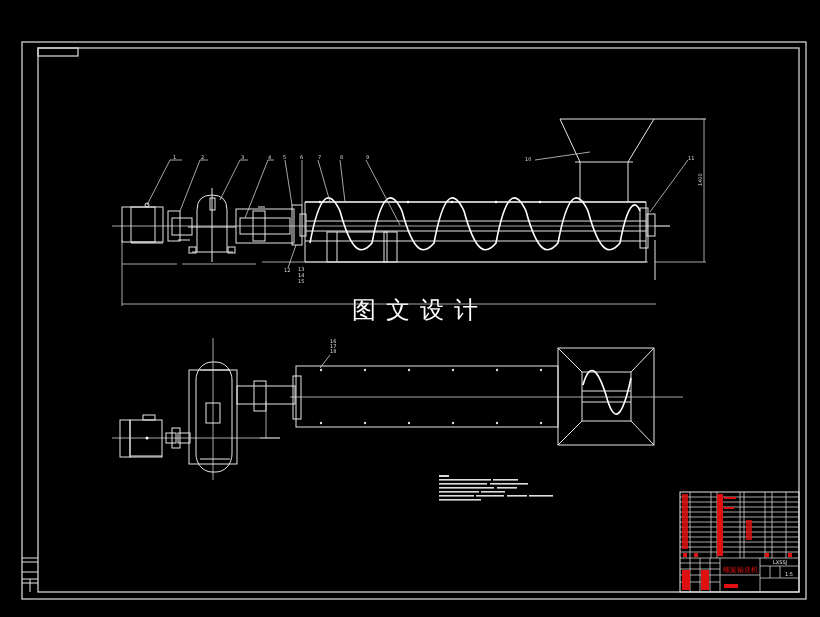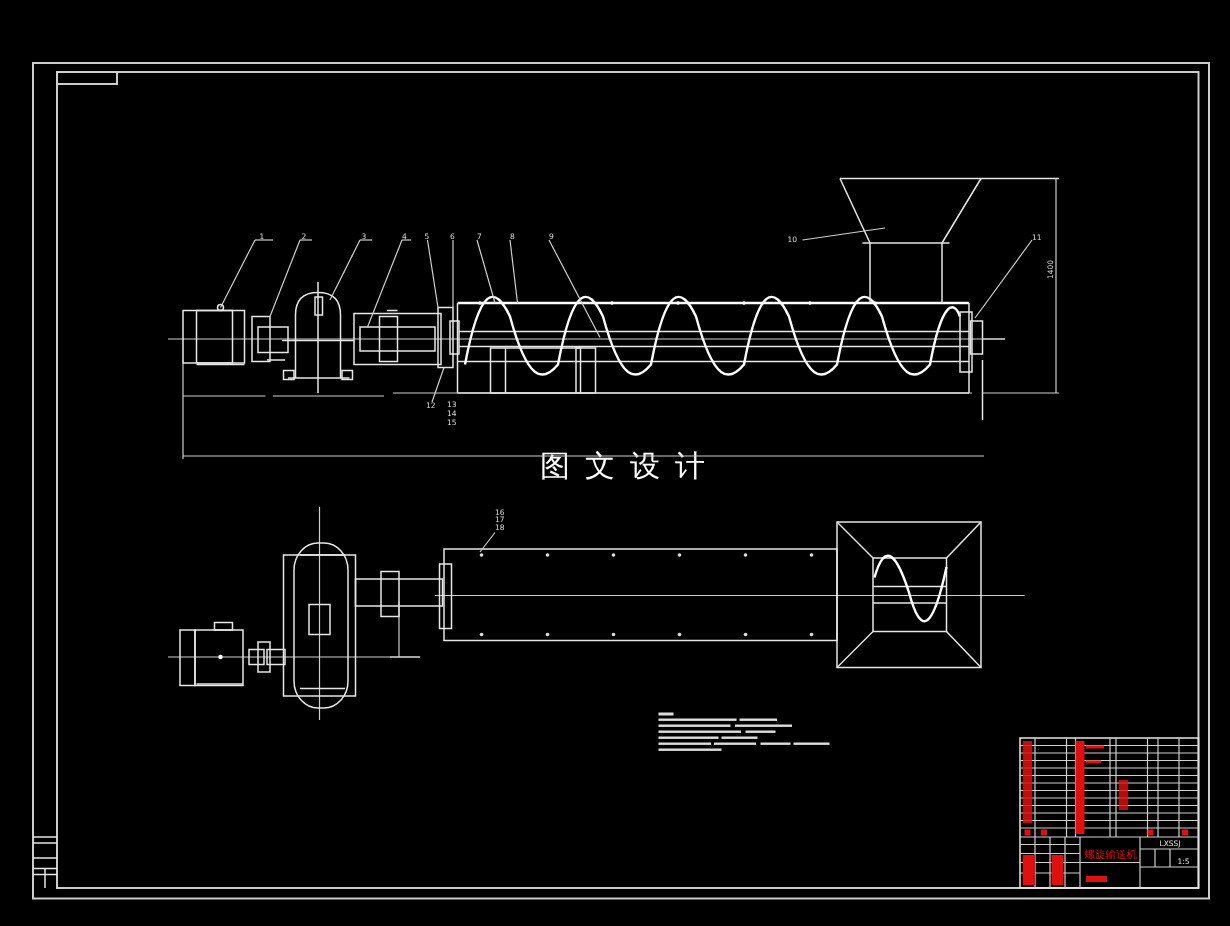--- a/index.html
+++ b/index.html
@@ -5,21 +5,21 @@
   html,body{margin:0;padding:0;background:#000;}
   body{width:820px;height:617px;overflow:hidden;position:relative;font-family:"DejaVu Sans",sans-serif;}
   svg{position:absolute;left:0;top:0;}
   .ln{stroke:#e6e6e6;fill:none;stroke-width:1;}
   .lnb{stroke:#ffffff;fill:none;stroke-width:1.6;}
   .frame{stroke:#d0d0d0;fill:none;stroke-width:1.3;}
   .dim{stroke:#cfcfcf;fill:none;stroke-width:0.8;}
   .txt{fill:#dcdcdc;font-size:5px;font-family:"DejaVu Sans",sans-serif;}
   .red{fill:#e01010;}
   .watermark{position:absolute;left:340px;top:294px;width:160px;height:32px;background:#000;color:#fff;
-    font-family:"DejaVu Sans",sans-serif;font-size:20px;letter-spacing:10px;line-height:32px;text-align:center;}
+    font-family:"DejaVu Sans",sans-serif;font-size:24px;letter-spacing:10px;line-height:32px;text-align:center;}
 </style>
 </head>
 <body>
 
 <div class="watermark">图文设计</div>
 
 <svg width="820" height="617" viewBox="0 0 820 617" xmlns="http://www.w3.org/2000/svg">
 
   <g>
     <rect class="frame" x="22" y="42" width="784" height="557"></rect>

